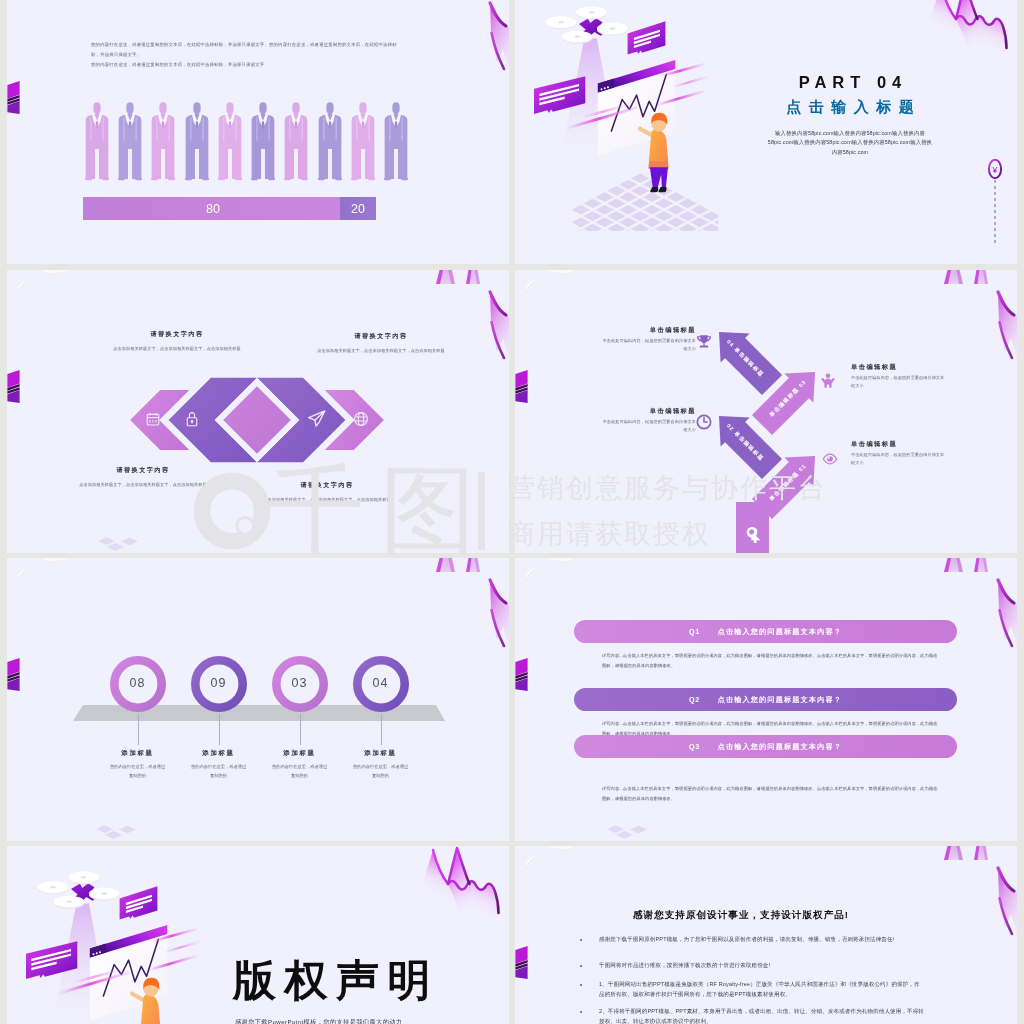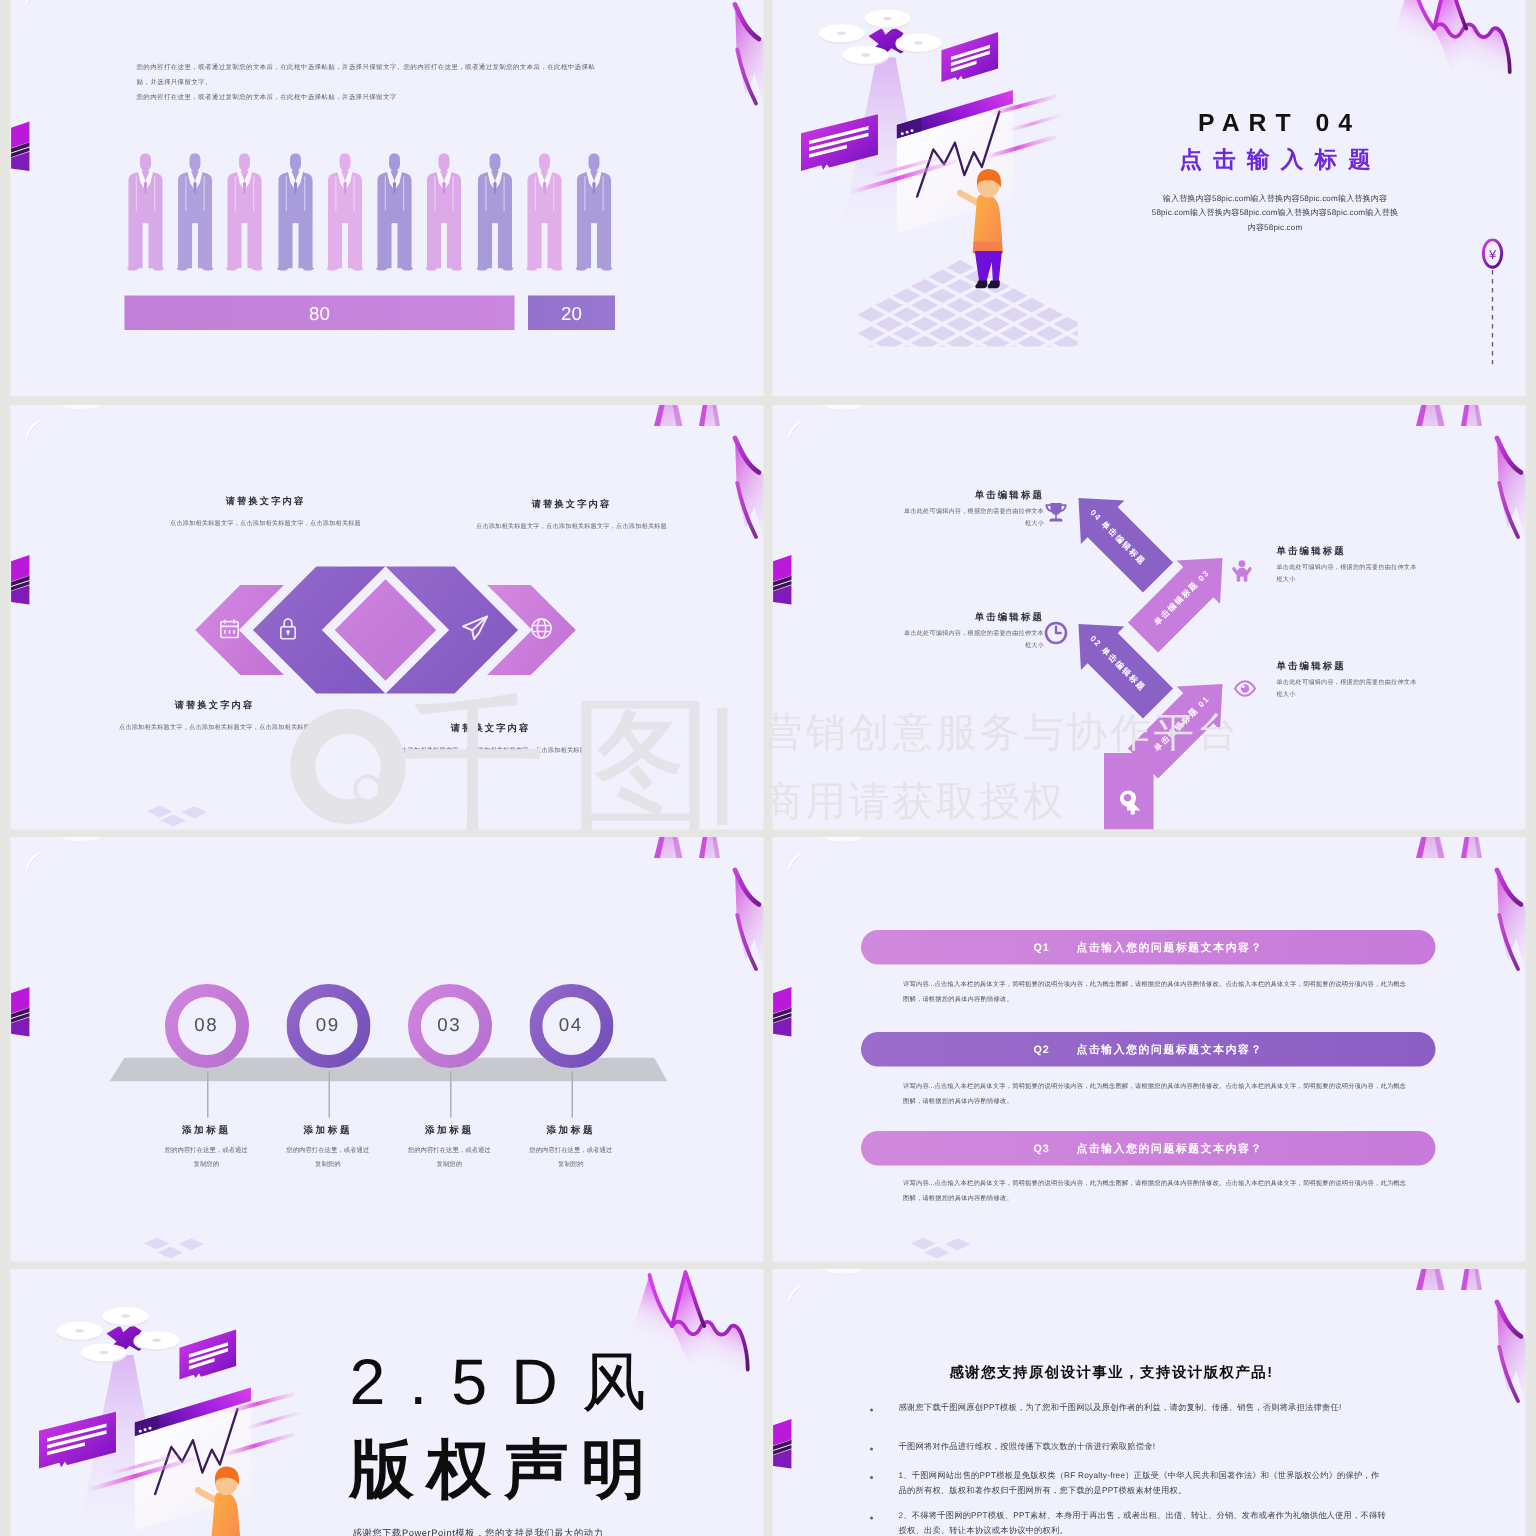--- a/index.html
+++ b/index.html
@@ -14,27 +14,27 @@
 
   .deco-ribbon{position:absolute;left:-3px;top:98px;}
   .deco-arc{position:absolute;left:0px;top:0px;}
 
   .s1-body{position:absolute;left:84px;top:59px;width:310px;font-size:4.35px;line-height:9.8px;
            color:#5b5b6b;letter-spacing:0.22px;white-space:pre-line;}
   .s1-people{position:absolute;left:76px;top:110px;width:327px;height:100px;display:flex;justify-content:space-between;align-items:flex-end;}
   .s1-bars{position:absolute;left:76px;top:216px;width:327px;height:23px;}
   .bar{position:absolute;top:0;height:23px;display:flex;align-items:center;justify-content:center;color:#fff;font-size:12.5px;font-weight:400;}
   .bar80{left:0;width:260px;background:linear-gradient(90deg,#c07fd8,#cb87de);}
-  .bar20{left:269px;width:58px;background:linear-gradient(90deg,#9370cb,#9a77d0);}
+  .bar20{left:257px;width:36px;background:linear-gradient(90deg,#9370cb,#9a77d0);}
 
   .ill{position:absolute;}
   .s2-part{position:absolute;left:215px;top:93px;width:240px;text-align:center;
            font-size:16.5px;font-weight:700;letter-spacing:6px;color:#121212;line-height:1;text-indent:6px;}
   .s2-title{position:absolute;left:215px;top:118px;width:240px;text-align:center;
-            font-size:15px;font-weight:700;letter-spacing:7.5px;color:#6d28d9;line-height:1;text-indent:7.5px;}
+            font-size:15px;font-weight:700;letter-spacing:7.5px;color:#0369a1;line-height:1;text-indent:7.5px;}
   .s2-desc{position:absolute;left:251px;top:148px;width:168px;text-align:center;
            font-size:5.4px;line-height:9.4px;color:#39394a;letter-spacing:0.1px;}
   .yen{position:absolute;left:472px;top:178px;}
 
   .s3-lbl{position:absolute;font-size:6.2px;font-weight:700;color:#2f2f3a;letter-spacing:1.4px;width:150px;}
   .s3-desc{position:absolute;font-size:4.1px;line-height:9.4px;color:#62626f;letter-spacing:0.15px;width:130px;}
 
   .s4-t{position:absolute;font-size:6.3px;font-weight:700;color:#2f2f3a;letter-spacing:1.4px;width:94px;}
   .s4-d{position:absolute;font-size:4.1px;line-height:8.2px;color:#62626f;width:94px;letter-spacing:0.15px;}
 
@@ -811,21 +811,21 @@
     <div class="qa-pill" style="top:62px;background:linear-gradient(90deg,#d089dd,#c77ad9)">
       <i>Q1</i>
       <span>点击输入您的问题标题文本内容？</span>
     </div>
     <div class="qa-desc" style="top:93px">详写内容...点击输入本栏的具体文字，简明扼要的说明分项内容，此为概念图解，请根据您的具体内容酌情修改。点击输入本栏的具体文字，简明扼要的说明分项内容，此为概念图解，请根据您的具体内容酌情修改。</div>
     <div class="qa-pill" style="top:130px;background:linear-gradient(90deg,#9a6ccb,#8a5ec4)">
       <i>Q2</i>
       <span>点击输入您的问题标题文本内容？</span>
     </div>
     <div class="qa-desc" style="top:161px">详写内容...点击输入本栏的具体文字，简明扼要的说明分项内容，此为概念图解，请根据您的具体内容酌情修改。点击输入本栏的具体文字，简明扼要的说明分项内容，此为概念图解，请根据您的具体内容酌情修改。</div>
-    <div class="qa-pill" style="top:196px;background:linear-gradient(90deg,#d089dd,#c77ad9)">
+    <div class="qa-pill" style="top:177px;background:linear-gradient(90deg,#d089dd,#c77ad9)">
       <i>Q3</i>
       <span>点击输入您的问题标题文本内容？</span>
     </div>
     <div class="qa-desc" style="top:226px">详写内容...点击输入本栏的具体文字，简明扼要的说明分项内容，此为概念图解，请根据您的具体内容酌情修改。点击输入本栏的具体文字，简明扼要的说明分项内容，此为概念图解，请根据您的具体内容酌情修改。</div>
     <svg style="position:absolute;left:89px;top:262px" width="56" height="26" viewBox="0 0 56 26">
       <g fill="#ddd6f2" opacity="0.85">
         <path d="M11.5 5 L20 9 L11.5 13 L3 9 Z"></path>
         <path d="M20.5 11 L29 15 L20.5 19 L12 15 Z"></path>
         <path d="M34.5 5.5 L43 9.5 L34.5 13.5 L26 9.5 Z"></path>
       </g>
@@ -1010,21 +1010,20 @@
  <path d="M137 131 C147 128 154 134 155 145 L157 168 C158 177 153 182 147 182 L140 182 C134 182 131 177 132 168 L134 145 C135 137 134 133 137 131 Z" fill="url(#i7sk)"></path>
  <path d="M132 172 L157 172 L158 182 L131 182 Z" fill="#f5804b"></path>
  <path d="M133 180 L157 180 L154 208 L149 208 L148 190 L143 208 L137 208 Z" fill="#6e10d8"></path>
  <path d="M136 206 L144 206 L144 210 C144 212 142 213 140 213 L135 213 C133 213 133 210 135 209 Z" fill="#1b1530"></path>
  <path d="M147 206 L155 206 L155 210 C155 212 153 213 151 213 L146 213 C144 213 144 210 146 209 Z" fill="#1b1530"></path>
  <ellipse cx="145" cy="122" rx="10" ry="11" fill="#f7c691"></ellipse>
  <path d="M135 121 C134 111 141 107 147 108 C155 109 157 116 156 124 C153 118 146 117 141 118 C138 119 136 119 135 124 Z" fill="#f4701f"></path>
 </g>
 </svg>
     </div>
-    <div class="s7-l1">2.5D风</div>
     <div class="s7-l2">版权声明</div>
     <div class="s7-sub">感谢您下载PowerPoint模板，您的支持是我们最大的动力</div>
 </div>
 <div class="slide s8">
 <svg class="deco-arc" width="80" height="28" viewBox="0 0 80 28">
       <ellipse cx="47" cy="-2.2" rx="17" ry="6.6" fill="#f0eff8"></ellipse>
       <ellipse cx="47" cy="-3.6" rx="17" ry="6.6" fill="#fbfbfe"></ellipse>
       <ellipse cx="47" cy="-2.2" rx="3.4" ry="1.4" fill="#cfccde"></ellipse>
       <path d="M10.5 21 C12 14.5 16 10.5 21.5 10 C16.6 12 13.2 16 11.9 21.6 Z" fill="#fdfdff"></path>
       <path d="M11 21.8 C13 16.5 16.5 12.6 21 11 C16.5 13.6 13.2 17.6 12.2 22.4 Z" fill="#d9d9e6" opacity="0.45"></path>

